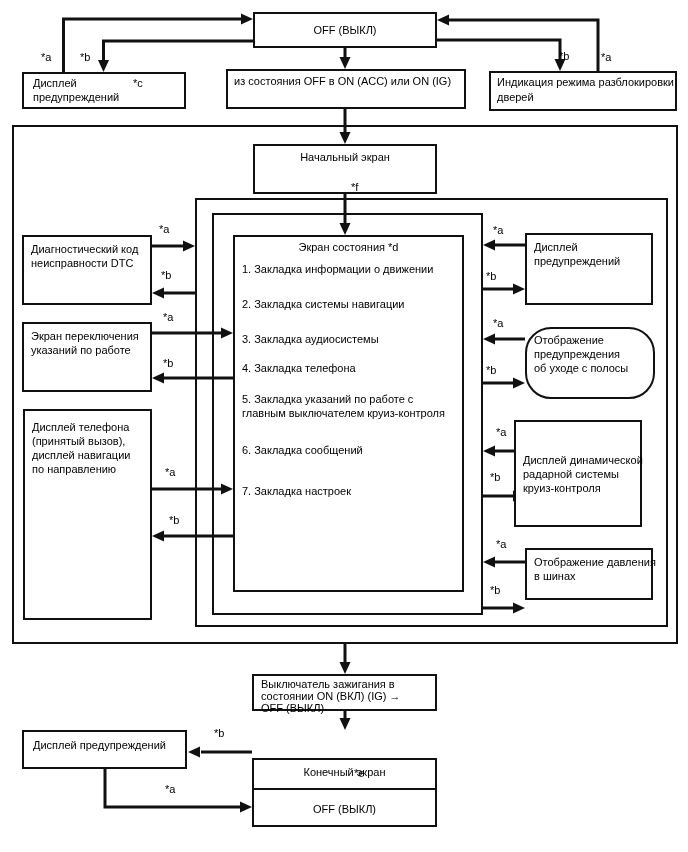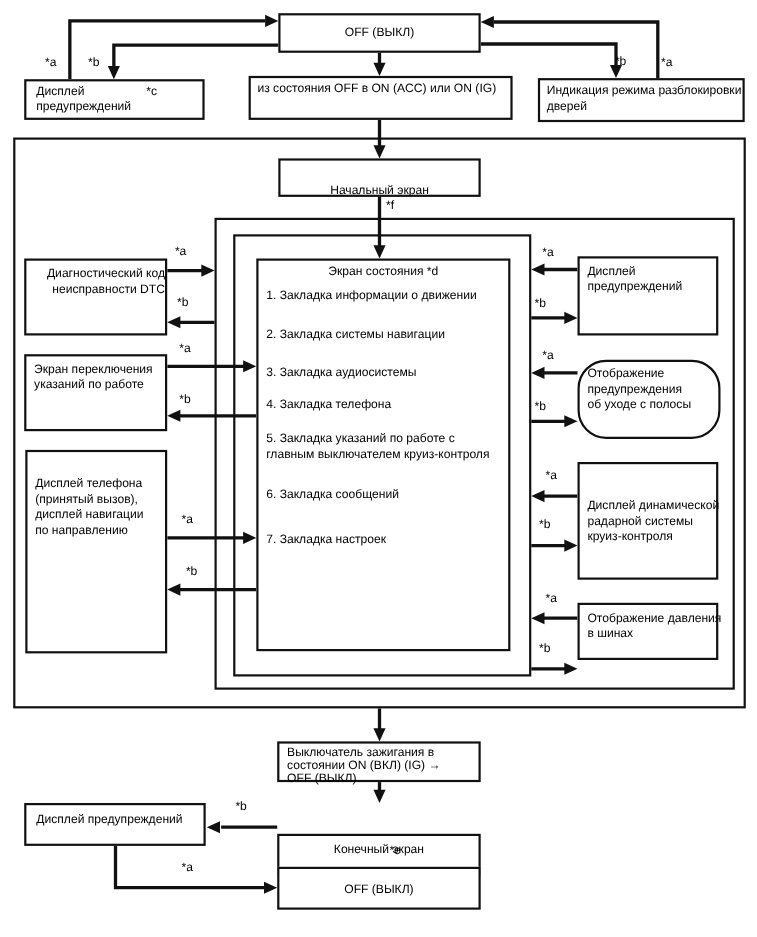--- a/index.html
+++ b/index.html
@@ -144,64 +144,64 @@
 
   <div class="bx" style="left:226px;top:69px;width:240px;height:40px;padding:3px 0 0 6px;line-height:15px;">
     <div class="tl">из состояния OFF в ON (ACC) или ON (IG)</div>
   </div>
 
   <div class="bx" style="left:489px;top:71px;width:188px;height:40px;padding:2px 0 0 6px;line-height:15px;">
     <div class="tl">Индикация режима разблокировки</div>
     <div class="tl">дверей</div>
   </div>
 
-  <div class="bx ctr" style="left:253px;top:144px;width:184px;height:35px;padding-top:20px;">
+  <div class="bx ctr" style="left:253px;top:144px;width:184px;height:50px;padding-top:4px;">
     <span>Начальный экран</span>
   </div>
 
   <div class="bx" style="left:233px;top:235px;width:231px;height:357px;">
     <div class="ctr" style="padding-top:3px;">Экран состояния *d</div>
     <div class="item" style="top:25px;">1. Закладка информации о движении</div>
     <div class="item" style="top:60px;">2. Закладка системы навигации</div>
     <div class="item" style="top:95px;">3. Закладка аудиосистемы</div>
     <div class="item" style="top:124px;">4. Закладка телефона</div>
     <div class="item" style="top:155px;">5. Закладка указаний по работе с главным выключателем круиз-контроля</div>
     <div class="item" style="top:206px;">6. Закладка сообщений</div>
     <div class="item" style="top:247px;">7. Закладка настроек</div>
   </div>
 
-  <div class="bx" style="left:22px;top:235px;width:130px;height:70px;padding:5px 0 0 7px;text-align:right;">
+  <div class="bx" style="left:22px;top:235px;width:130px;height:70px;padding:5px 0 0 7px;">
     <div class="tl">Диагностический код</div>
     <div class="tl">неисправности DTC</div>
   </div>
 
   <div class="bx" style="left:22px;top:322px;width:130px;height:70px;padding:5px 0 0 7px;">
     <div class="tl">Экран переключения</div>
     <div class="tl">указаний по работе</div>
   </div>
 
-  <div class="bx" style="left:23px;top:409px;width:129px;height:185px;padding:22px 0 0 7px;">
+  <div class="bx" style="left:23px;top:409px;width:129px;height:211px;padding:9px 0 0 7px;">
     <div class="tl">Дисплей телефона</div>
     <div class="tl">(принятый вызов),</div>
     <div class="tl">дисплей навигации</div>
     <div class="tl">по направлению</div>
   </div>
 
   <div class="bx" style="left:525px;top:233px;width:128px;height:72px;padding:5px 0 0 7px;">
     <div class="tl">Дисплей</div>
     <div class="tl">предупреждений</div>
   </div>
 
   <div class="bx" style="left:525px;top:327px;width:130px;height:72px;padding:4px 0 0 7px;border-radius:26px;">
     <div class="tl">Отображение</div>
     <div class="tl">предупреждения</div>
     <div class="tl">об уходе с полосы</div>
   </div>
 
-  <div class="bx" style="left:525px;top:420px;width:128px;height:107px;padding:31px 0 0 7px;">
+  <div class="bx" style="left:514px;top:420px;width:128px;height:107px;padding:31px 0 0 7px;">
     <div class="tl">Дисплей динамической</div>
     <div class="tl">радарной системы</div>
     <div class="tl">круиз-контроля</div>
   </div>
 
   <div class="bx" style="left:525px;top:548px;width:128px;height:52px;padding:5px 0 0 7px;">
     <div class="tl">Отображение давления</div>
     <div class="tl">в шинах</div>
   </div>
 

